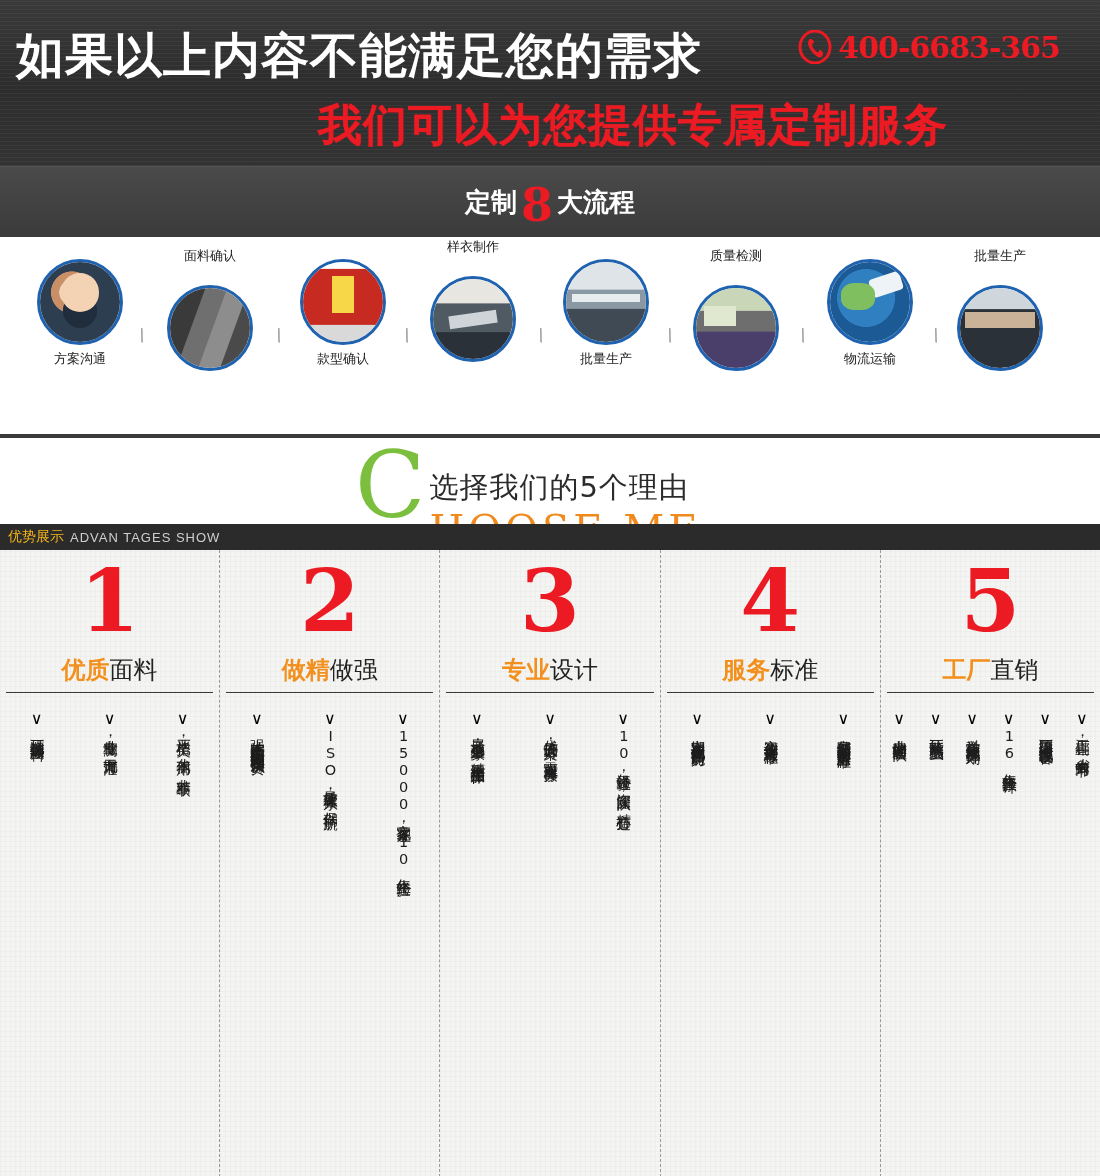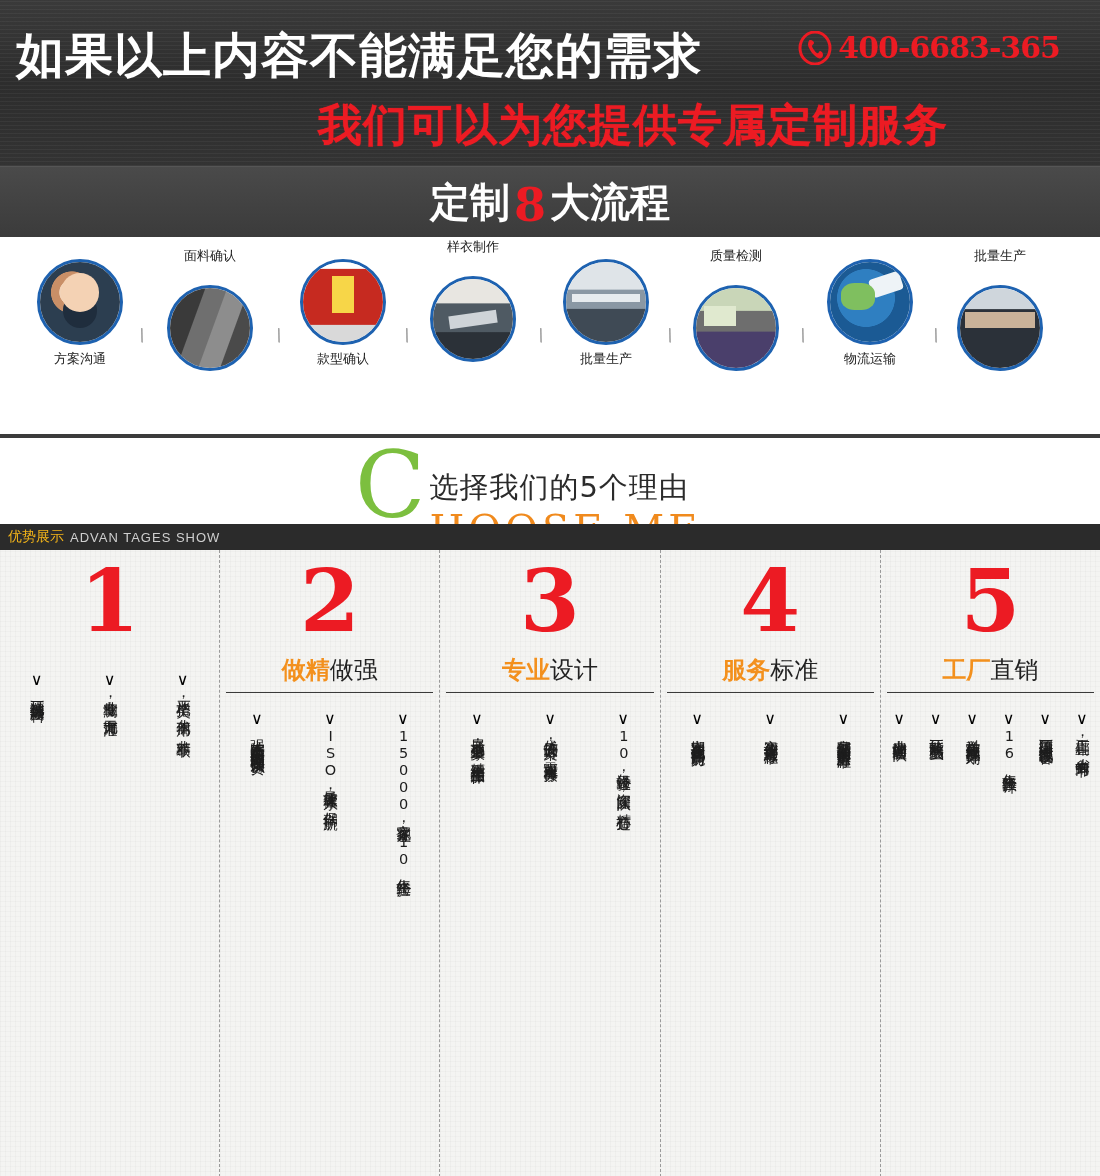--- a/index.html
+++ b/index.html
@@ -51,21 +51,21 @@
     letter-spacing: 1px;
     font-family: "DejaVu Sans", sans-serif;
     white-space: nowrap;
     text-shadow: 0 0 1px #ec1b23;
   }
   .phone-wrap {
     position: absolute;
     right: 40px;
     top: 30px;
     display: flex;
-    align-items: flex-end;
+    align-items: flex-start;
     gap: 6px;
   }
   .phone-icon {
     width: 34px;
     height: 34px;
     position: relative;
     flex: none;
   }
   .phone-icon svg { display:block; }
   .phone-number {
@@ -88,21 +88,21 @@
   .strip-inner {
     position: absolute;
     left: 0; right: 0; top: 0; bottom: 0;
     display: flex;
     align-items: center;
     justify-content: center;
     gap: 2px;
   }
   .strip-inner .t {
     color: #fff;
-    font-size: 40px;
+    font-size: 26px;
     font-weight: bold;
     font-family: "DejaVu Sans", sans-serif;
   }
   .strip-inner .num {
     color: #ec1b23;
     font-size: 46px;
     font-weight: bold;
     font-family: "DejaVu Serif", serif;
     line-height: 1;
     margin: 0 2px;
@@ -409,20 +409,23 @@
 
   <div class="adv-bar">
     <span class="adv-cn">优势展示</span>
     <span class="adv-en">ADVAN TAGES SHOW</span>
   </div>
 
   <div class="reasons">
 
     <div class="col">
       <div class="num-big">1</div>
+      <div class="col-title">
+        <span class="hl">优质</span><span class="rest">面料</span>
+      </div>
       <div class="vlist">
         <div class="vitem-wrap">
           <span class="chk">∨</span>
           <span class="vitem">严格把关，非优不用 非精不取</span>
         </div>
         <div class="vitem-wrap">
           <span class="chk">∨</span>
           <span class="vitem">专业检测，无漏可泄</span>
         </div>
         <div class="vitem-wrap">

